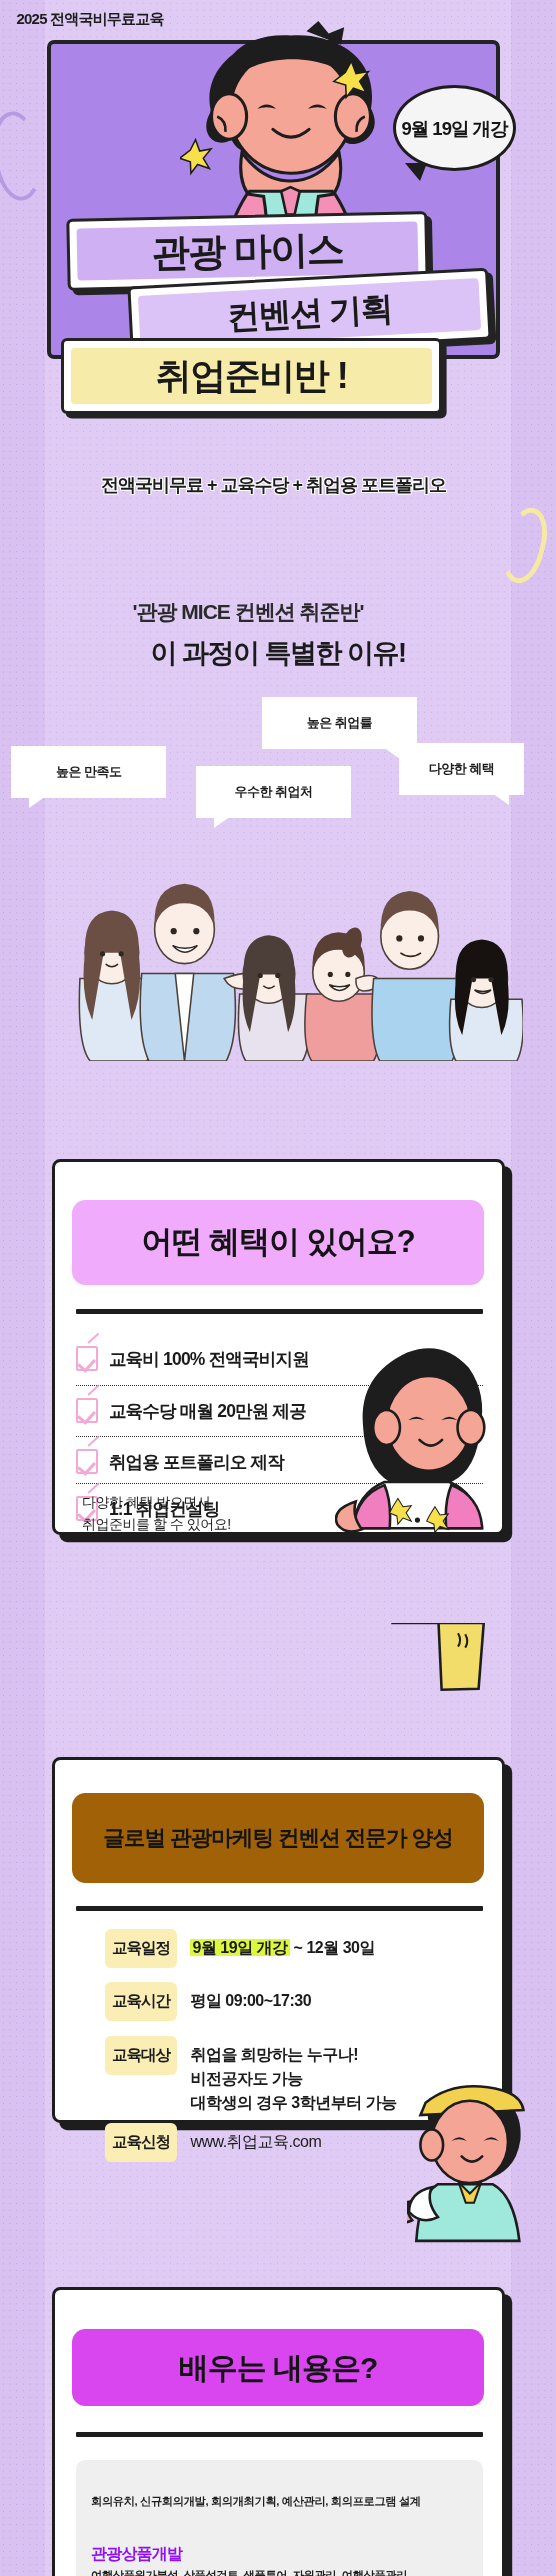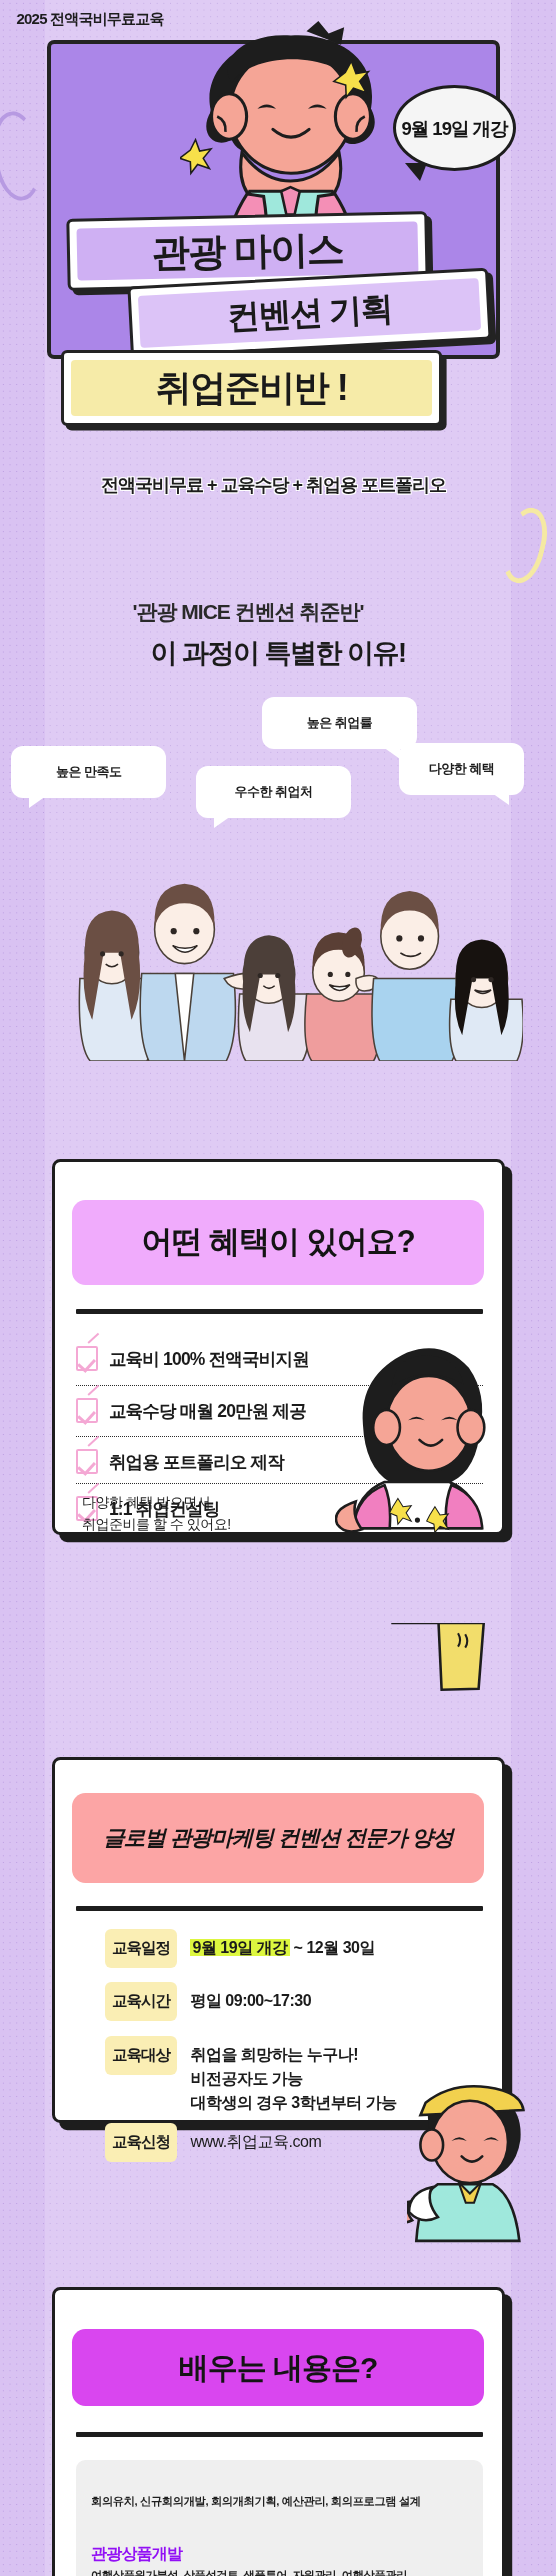--- a/index.html
+++ b/index.html
@@ -34,38 +34,38 @@
          border-radius:50%/45%;border-left-color:transparent;transform:rotate(14deg);}
 
   .banner{position:absolute;background:#fff;border:3.6px solid #232323;border-radius:6.2px;
           display:flex;align-items:center;justify-content:center;box-shadow:4.6px 4.6px 0 #232323;}
   .banner .inner{width:calc(100% - 13.4px);height:calc(100% - 13.4px);border-radius:4.1px;
           display:flex;align-items:center;justify-content:center;font-weight:900;color:#1a1a1a;letter-spacing:-1.5px;}
   #b1{left:67px;top:215px;width:361px;height:72px;transform:rotate(-1.2deg);}
   #b1 .inner{background:#cfb0f3;font-size:38px;}
   #b2{left:129px;top:277px;width:361px;height:72px;transform:rotate(-3deg);}
   #b2 .inner{background:#dcc3f7;font-size:33px;}
-  #b3{left:61px;top:350px;width:381px;height:76px;}
+  #b3{left:61px;top:338px;width:381px;height:76px;}
   #b3 .inner{background:#f6eba8;font-size:36px;}
 
   #bubble{position:absolute;left:393px;top:85px;width:123px;height:86px;background:#f5f5f5;
           border:3.1px solid #1d1d1d;border-radius:50%;display:flex;align-items:center;justify-content:center;
           font-size:18.5px;font-weight:900;color:#161616;letter-spacing:-1px;}
   #bubble .tail{position:absolute;left:9.3px;bottom:-13.4px;width:0;height:0;
           border-left:15.5px solid transparent;border-right:7.2px solid transparent;border-top:18.5px solid #1d1d1d;}
   #heroSub{position:absolute;left:47px;top:473px;width:453px;text-align:center;font-size:18px;
            font-weight:900;color:#1d1d1d;letter-spacing:-1px;
            text-shadow:-1px -1px 0 #fff,1px -1px 0 #fff,-1px 1px 0 #fff,1px 1px 0 #fff;}
 
   
   #whyQuote{position:absolute;left:0;top:598px;width:496px;text-align:center;font-size:21px;
             font-weight:900;color:#2a2a2a;letter-spacing:-1px;}
   #whyTitle{position:absolute;left:0;top:635px;width:556px;text-align:center;font-size:27px;
             font-weight:900;color:#1b1b1b;letter-spacing:-1.5px;}
-  .tip{position:absolute;background:#fff;border-radius:12px;display:flex;align-items:center;justify-content:center;
+  .tip{position:absolute;background:#fff;border-radius:0;display:flex;align-items:center;justify-content:center;
        font-size:13px;font-weight:700;color:#1d1d1d;letter-spacing:-0.5px;}
   .tip:after{content:"";position:absolute;bottom:-10.3px;left:17.5px;width:0;height:0;
        border-left:0 solid transparent;border-right:17.5px solid transparent;border-top:12.4px solid #fff;}
   #t1{left:11.3px;top:746px;width:155px;height:52px;}
   #t2{left:262px;top:697px;width:155px;height:52px;}
   #t2:after{left:auto;right:17.5px;border-right:0;border-left:17.5px solid transparent;}
   #t3{left:196px;top:766px;width:155px;height:52px;}
   #t4{left:399px;top:743px;width:125px;height:52px;}
   #t4:after{left:auto;right:15.5px;border-right:0;border-left:17.5px solid transparent;}
 
@@ -79,21 +79,21 @@
      border-right:3.1px solid #f4a8d4;border-bottom:3.1px solid #f4a8d4;transform:rotate(42deg);}
   .benItem .cb:after{content:"";position:absolute;left:10.3px;top:-5.7px;width:14.4px;height:1.5px;background:#f4a8d4;
      transform:rotate(-42deg);transform-origin:left;}
   .benItem span{font-size:17.5px;font-weight:900;color:#1b1b1b;letter-spacing:-0.8px;}
   .dots{position:absolute;left:76px;width:407px;border-top:1.5px dotted #2b2b2b;}
   #benNote{position:absolute;left:82px;top:1492px;font-size:14px;line-height:1.55;color:#1d1d1d;
            font-weight:400;letter-spacing:-0.5px;font-family:Liberation Sans, sans-serif;}
 
   
   #infCard{left:52px;top:1757px;width:453px;height:366px;}
-  #infPill{left:72px;top:1793px;width:412px;height:90px;background:#fca5a5;font-size:21.6px;font-style:italic;}
+  #infPill{left:72px;top:1793px;width:412px;height:90px;background:#a16207;font-size:21.6px;}
   #infRule{left:76px;top:1906px;width:407px;}
   .row{position:absolute;left:77px;display:flex;gap:13.4px;align-items:flex-start;padding-left:28px;}
   .tag{flex:none;width:72px;height:39px;background:#faeeb4;border-radius:6.2px;display:flex;
        align-items:center;justify-content:center;font-size:15.5px;font-weight:900;color:#1b1b1b;letter-spacing:-1px;}
   .val{font-size:16px;font-weight:700;color:#1b1b1b;letter-spacing:-0.5px;line-height:1.5;padding-top:7.2px;}
   .hl{background:#ddf73f;padding:0 2.1px;font-weight:900;}
 
   
   #curCard{left:52px;top:2287px;width:453px;height:422px;}
   #curPill{left:72px;top:2329px;width:412px;height:77px;background:#d946ef;font-size:30px;}

